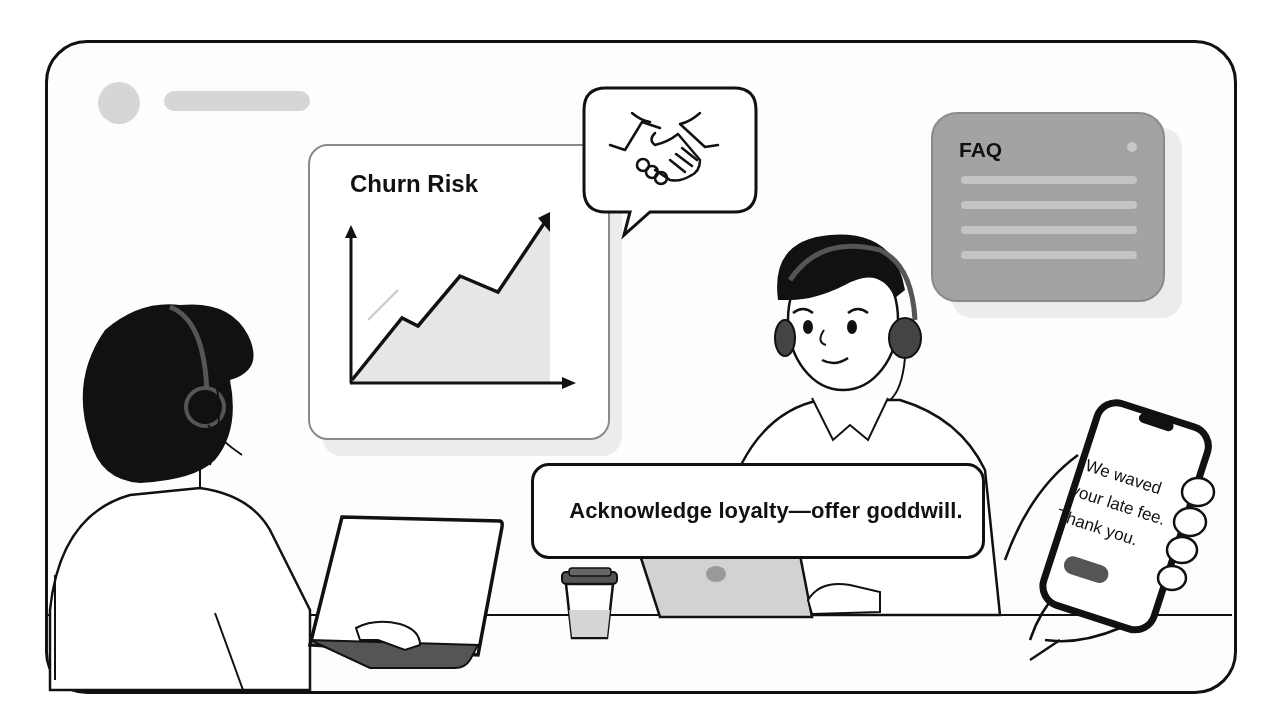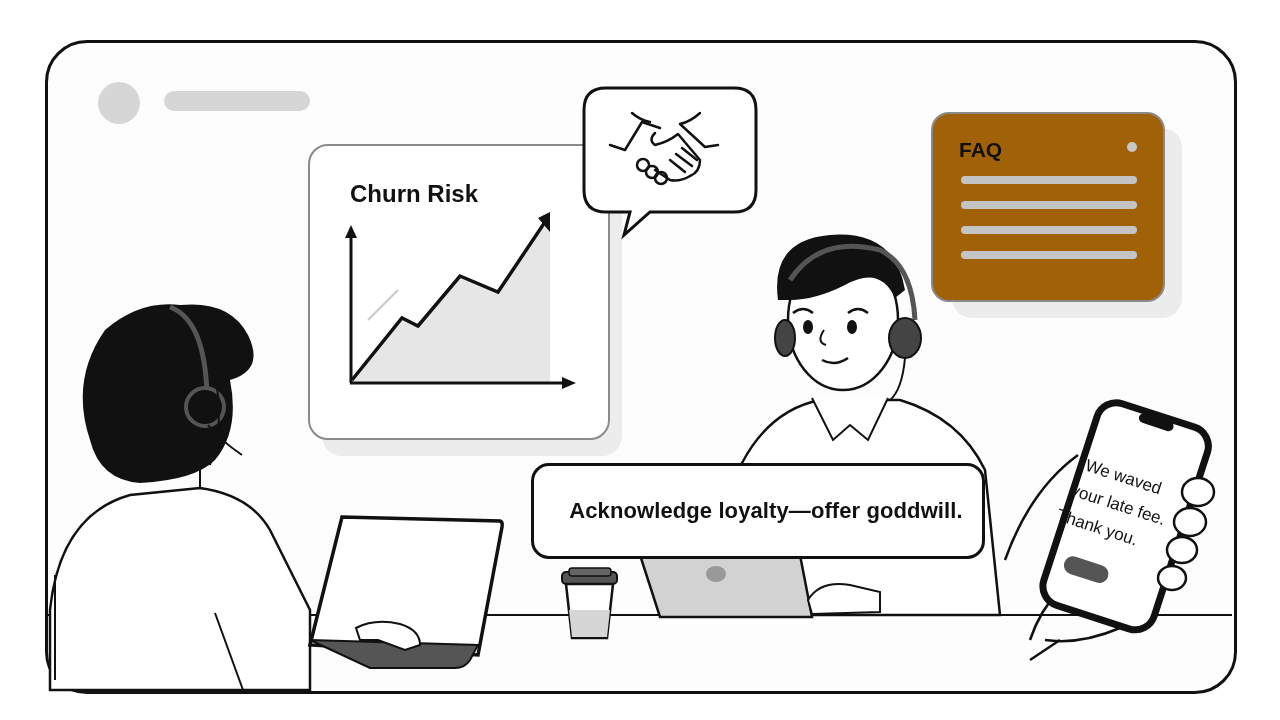--- a/index.html
+++ b/index.html
@@ -7,23 +7,23 @@
          font-family: "Liberation Sans", sans-serif; }
   .frame { position: absolute; left: 45px; top: 40px; width: 1186px; height: 648px;
            border: 3px solid #111; border-radius: 42px; background: #fdfdfd; overflow: hidden; }
   .topbar-dot { position: absolute; left: 98px; top: 82px; width: 42px; height: 42px;
                 border-radius: 50%; background: #d6d6d6; }
   .topbar-line { position: absolute; left: 164px; top: 91px; width: 146px; height: 20px;
                  border-radius: 10px; background: #d6d6d6; }
   .card-shadow { position: absolute; background: #ececec; border-radius: 20px; }
   .chart-card { position: absolute; left: 308px; top: 144px; width: 298px; height: 292px;
                 border: 2.5px solid #8a8a8a; border-radius: 20px; background: #fff; }
-  .chart-title { position: absolute; left: 40px; top: 34px; font-size: 24px; font-weight: bold; color: #111; }
+  .chart-title { position: absolute; left: 40px; top: 24px; font-size: 24px; font-weight: bold; color: #111; }
   .faq-card { position: absolute; left: 931px; top: 112px; width: 230px; height: 186px;
-              border: 2.5px solid #8a8a8a; border-radius: 18px; background: #a16207; }
+              border: 2.5px solid #8a8a8a; border-radius: 26px; background: #a3a3a3; }
   .faq-title { position: absolute; left: 26px; top: 24px; font-size: 21px; font-weight: bold; color: #111; }
   .faq-dot { position: absolute; right: 26px; top: 28px; width: 10px; height: 10px; border-radius: 50%; background: #c8c8c8; }
   .faq-line { position: absolute; left: 28px; width: 176px; height: 8px; border-radius: 4px; background: #c4c4c4; }
   .tip-box { position: absolute; left: 531px; top: 463px; width: 448px; height: 90px;
              border: 3px solid #111; border-radius: 18px; background: #fff;
              display: flex; align-items: center; justify-content: center; }
   .tip-text { font-size: 22px; font-weight: bold; color: #111; letter-spacing: 0.1px; margin-left: 16px; }
   svg.layer { position: absolute; left: 0; top: 0; }
   .phone-text { position: absolute; font-family: "Liberation Sans", sans-serif; font-size: 17px; color: #111; }
 </style>

